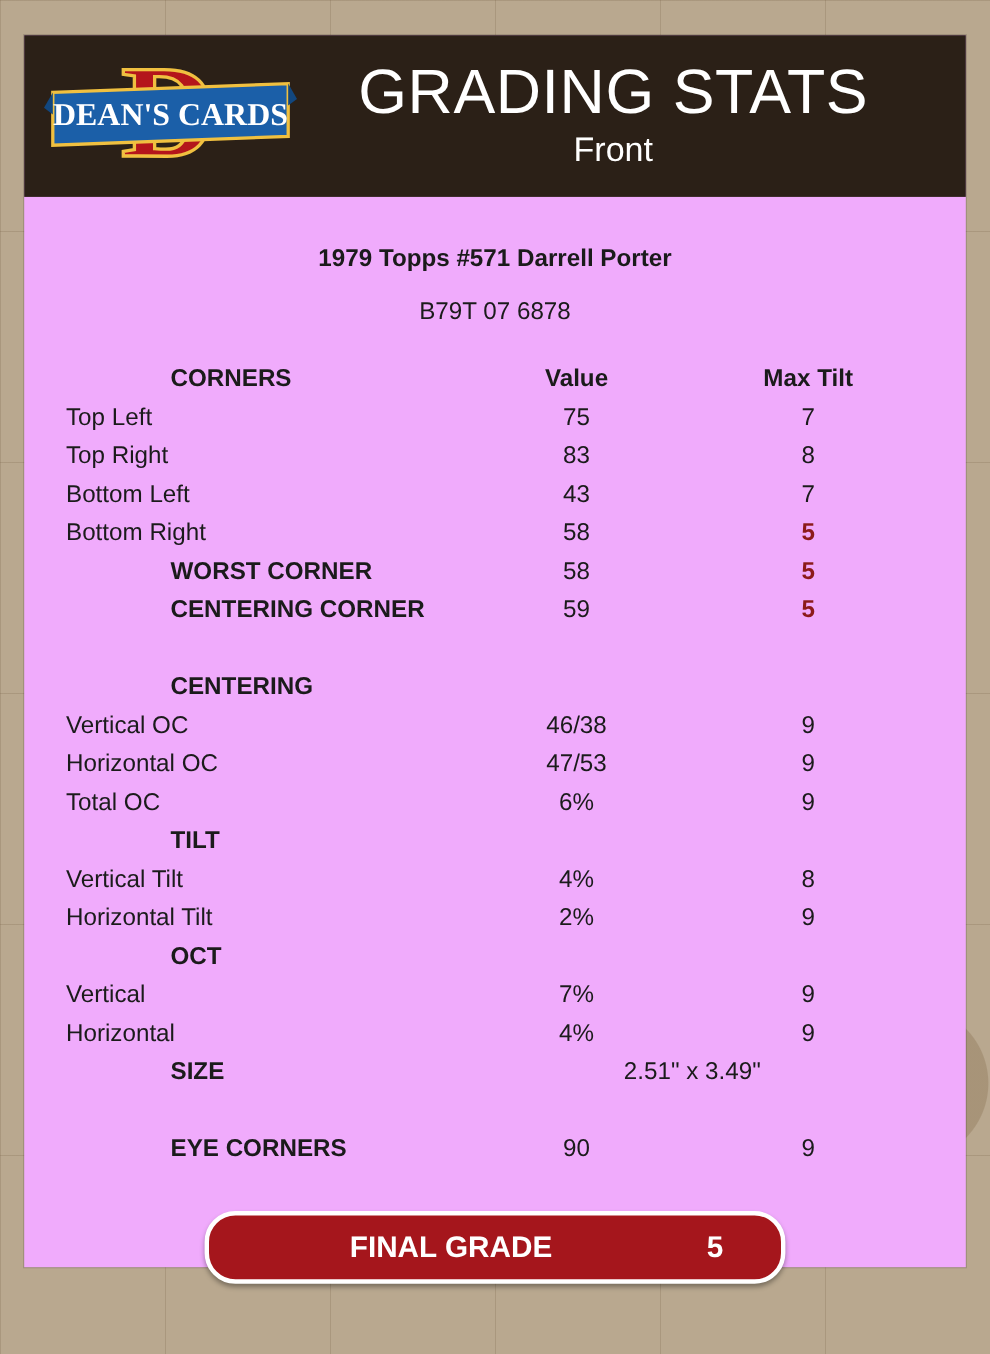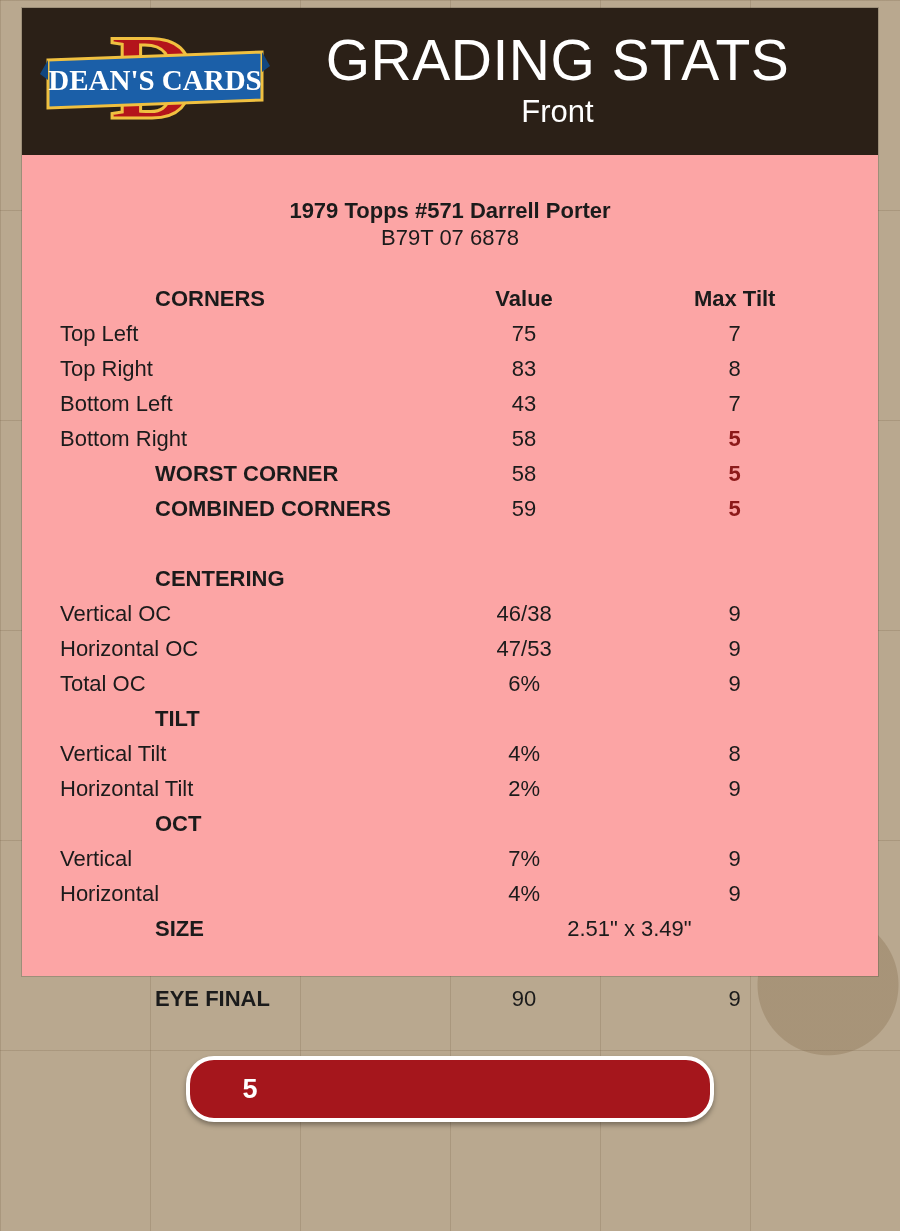--- a/index.html
+++ b/index.html
@@ -24,24 +24,24 @@
       linear-gradient(to bottom, rgba(120,100,75,0.25) 1px, transparent 1px),
       radial-gradient(circle at 12% 18%, rgba(150,125,95,0.55) 0 70px, transparent 71px),
       radial-gradient(circle at 88% 30%, rgba(150,125,95,0.5) 0 60px, transparent 61px),
       radial-gradient(circle at 20% 72%, rgba(145,120,92,0.5) 0 80px, transparent 81px),
       radial-gradient(circle at 92% 80%, rgba(150,128,98,0.5) 0 70px, transparent 71px);
     background-size: 150px 210px, 150px 210px, 100% 100%, 100% 100%, 100% 100%, 100% 100%;
   }
   .sheet {
     position: absolute;
     left: 22px;
-    top: 8px;
+    top: 32px;
     width: 856px;
-    height: 968px;
-    background: #fca5a5;
+    height: 1120px;
+    background: #f0abfc;
     box-shadow: 0 0 0 1px rgba(0,0,0,0.15);
   }
   .header {
     height: 147px;
     background: #2b2017;
     display: flex;
     align-items: center;
     position: relative;
   }
   .logo {
@@ -75,21 +75,21 @@
     text-align: center;
     font-size: 22px;
     font-weight: bold;
     color: #1b1b1b;
     margin-top: 43px;
   }
   .card-code {
     text-align: center;
     font-size: 22px;
     color: #1b1b1b;
-    margin-top: 1px;
+    margin-top: 22px;
   }
   table.stats {
     width: 100%;
     border-collapse: collapse;
     margin-top: 30px;
     color: #1b1b1b;
   }
   table.stats td {
     font-size: 22px;
     padding: 0;
@@ -207,21 +207,21 @@
           <td class="label">Bottom Right</td>
           <td class="value">58</td>
           <td class="grade low">5</td>
         </tr>
         <tr class="section">
           <td class="label">WORST CORNER</td>
           <td class="value">58</td>
           <td class="grade low">5</td>
         </tr>
         <tr class="section">
-          <td class="label">COMBINED CORNERS</td>
+          <td class="label">CENTERING CORNER</td>
           <td class="value">59</td>
           <td class="grade low">5</td>
         </tr>
 
         <tr class="spacer">
             <td></td>
             <td></td>
             <td></td>
           </tr>
 
@@ -283,27 +283,28 @@
           <td class="size-value" colspan="2">2.51" x 3.49"</td>
         </tr>
 
         <tr class="spacer">
             <td></td>
             <td></td>
             <td></td>
           </tr>
 
         <tr class="section">
-          <td class="label">EYE FINAL</td>
+          <td class="label">EYE CORNERS</td>
           <td class="value">90</td>
           <td class="grade">9</td>
         </tr>
       </tbody>
     </table>
 
     <div class="final-wrap">
       <div class="final-grade">
+        <div class="final-label">FINAL GRADE</div>
         <div class="final-value">5</div>
       </div>
     </div>
 
   </div>
 </div>
 
 </body></html>

